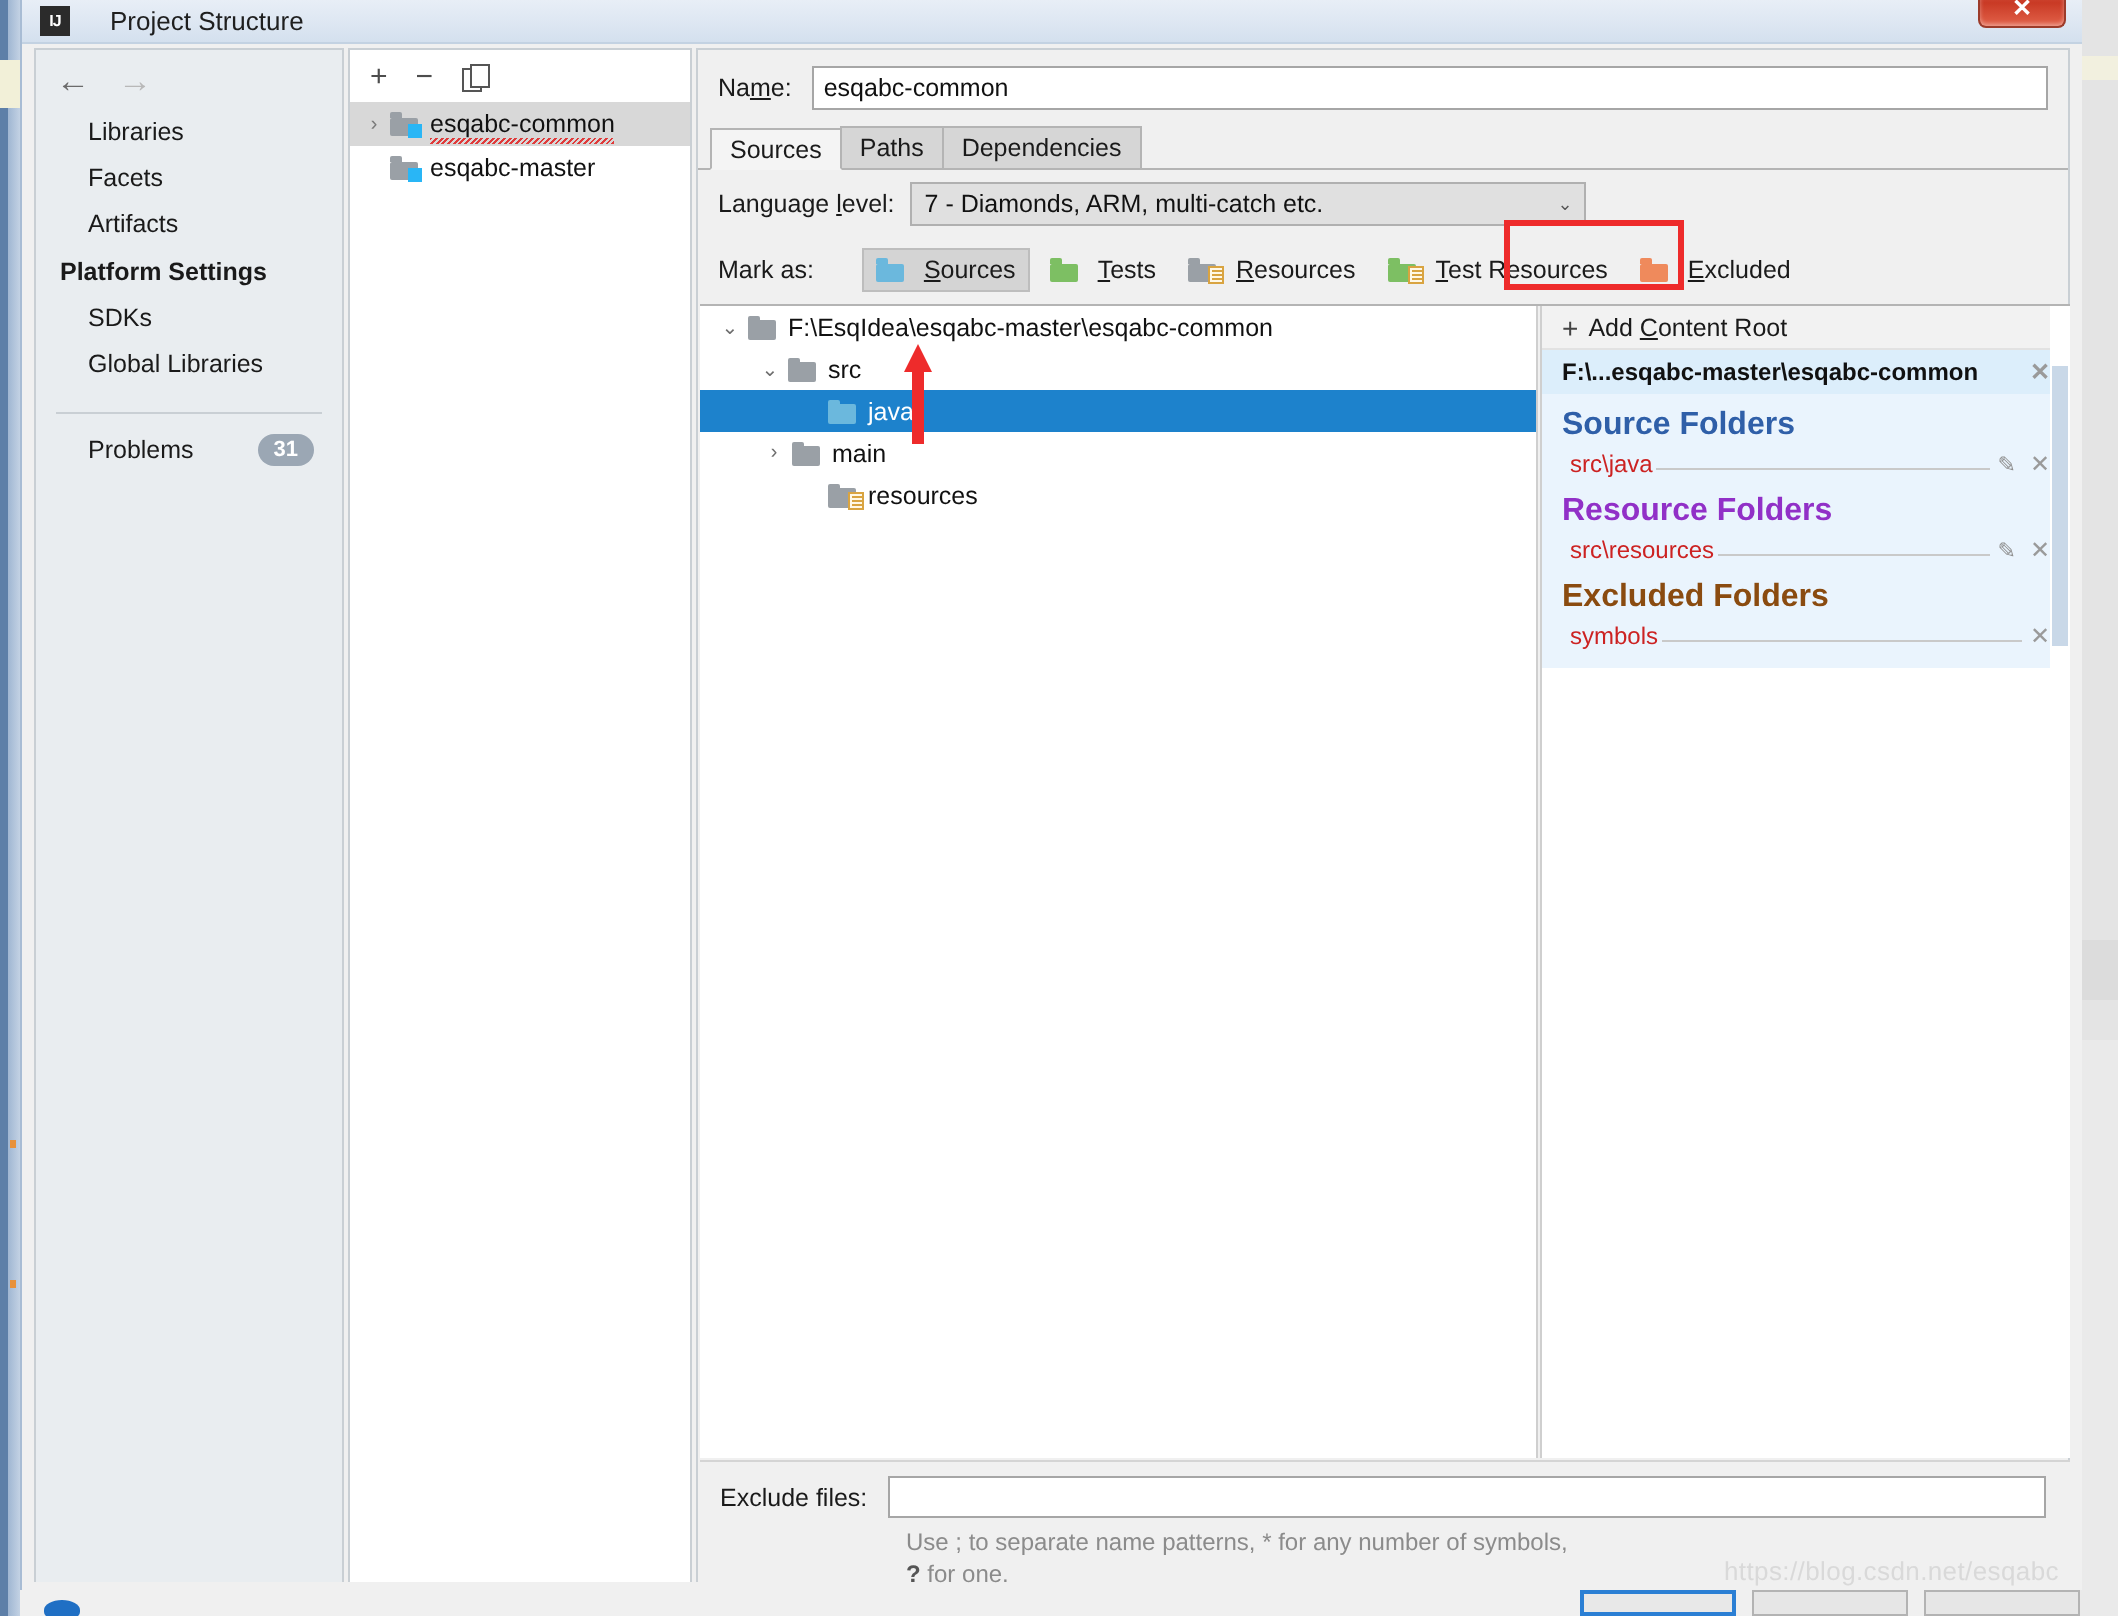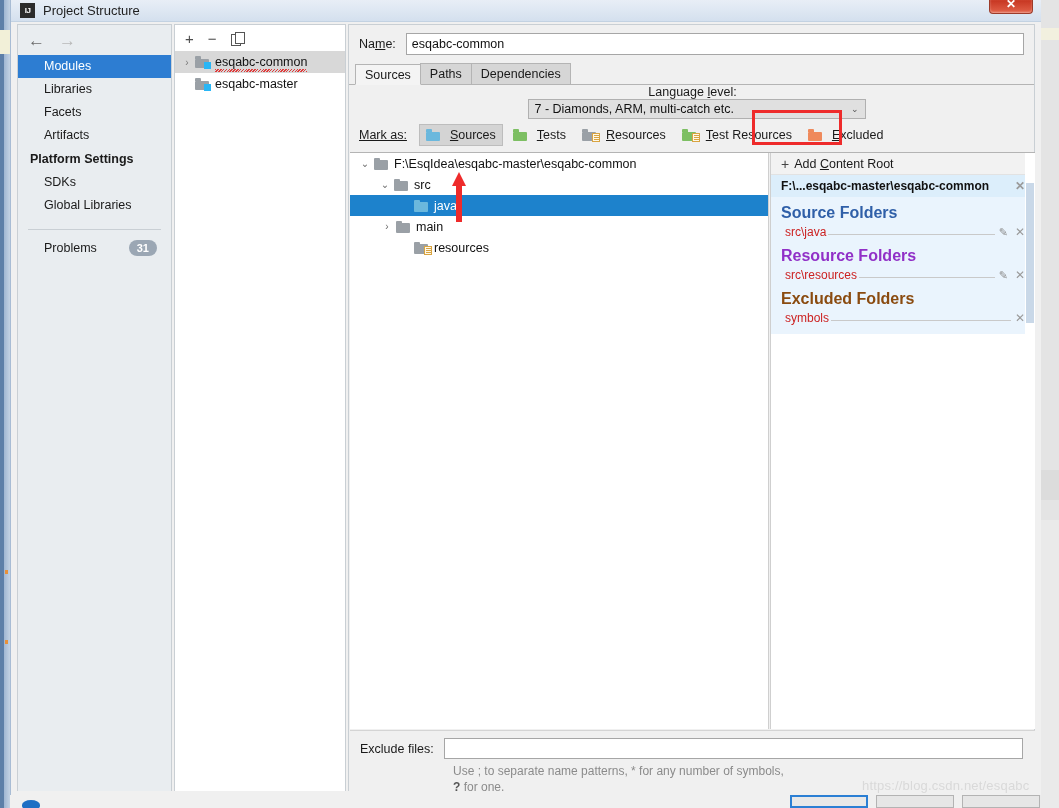--- a/index.html
+++ b/index.html
@@ -63,21 +63,21 @@
   .ij-logo {
     width: 15px; height: 15px; margin-left: 9px;
     background: #2b2b2b;
     color: #ffffff;
     font-size: 8px; font-weight: bold;
     display: flex; align-items: center; justify-content: center;
     letter-spacing: -0.5px;
     font-family: "Liberation Sans", sans-serif;
   }
   .title-text {
-    margin-left: 8px; font-size: 13px; color: #1f1f1f;
+    margin-left: 20px; font-size: 13px; color: #1f1f1f;
   }
   .close-btn {
     position: absolute; right: 8px; top: -8px;
     width: 44px; height: 22px;
     border-radius: 0 0 4px 4px;
     background: linear-gradient(to bottom, #d75b4a 0%, #c93a25 45%, #e2624a 100%);
     border: 1px solid #9c3b2a;
     border-top: none;
     display: flex; align-items: flex-end; justify-content: center;
     color: #fff; font-size: 12px; font-weight: bold;
@@ -225,35 +225,35 @@
     border: 1px solid #b4b4b4; border-bottom: none;
     background: #d6d6d6;
     margin-right: -1px;
     line-height: 14px;
   }
   .tab.active {
     background: #f4f4f4; border-bottom: 1px solid #f4f4f4;
     position: relative; top: 1px;
   }
   .lang-row {
-    height: 34px; display: flex; align-items: center; padding-left: 10px; flex-direction: column;
+    height: 34px; display: flex; align-items: center; padding-left: 10px;
   }
   .lang-label { font-size: 12.5px; color: #1a1a1a; margin-right: 8px; }
   .combo {
     width: 338px; height: 22px; background: #e0e0e0;
     border: 1px solid #b0b0b0;
     display: flex; align-items: center; justify-content: space-between;
     padding: 0 6px; font-size: 12.5px; color: #111;
   }
   .chev { font-size: 9px; color: #555; }
   .mark-row {
     height: 32px; display: flex; align-items: center; padding-left: 10px; gap: 4px;
     position: relative;
   }
-  .mark-label { font-size: 12.5px; color: #1a1a1a; margin-right: 8px; text-decoration: underline; }
+  .mark-label { font-size: 12.5px; color: #1a1a1a; margin-right: 20px; }
   .mark-btn {
     display: flex; align-items: center; gap: 4px;
     font-size: 12.5px; color: #1a1a1a;
     padding: 3px 6px;
   }
   .mark-btn.pressed { background: #d4d4d4; border: 1px solid #bdbdbd; }
   .redbox {
     position: absolute; left: 403px; top: -9px; width: 90px; height: 35px;
     border: 3px solid #ee2b2b; pointer-events: none;
   }
@@ -403,21 +403,20 @@
     </div>
 
     <div class="content">
 
       <div class="sidebar">
         <div class="nav-arrows">
           <span class="arrow">←</span>
           <span class="arrow disabled">→</span>
         </div>
 
-        <div class="nav-item selected">Modules</div>
         <div class="nav-item">Libraries</div>
         <div class="nav-item">Facets</div>
         <div class="nav-item">Artifacts</div>
 
         <div class="section-head">Platform Settings</div>
         <div class="nav-item">SDKs</div>
         <div class="nav-item">Global Libraries</div>
 
         <div class="sidebar-divider"></div>
         <div class="problems-row">

